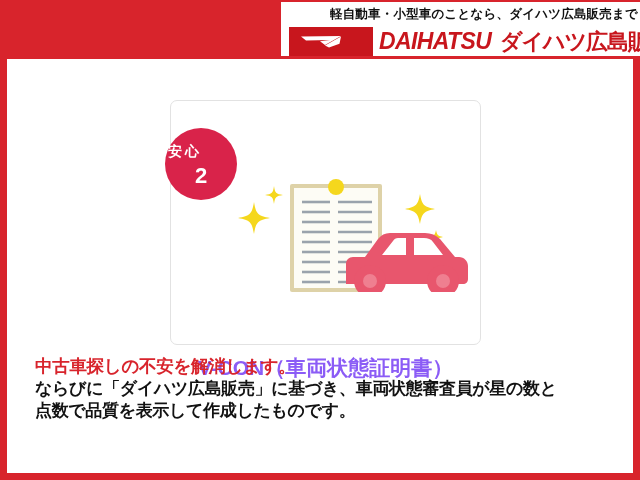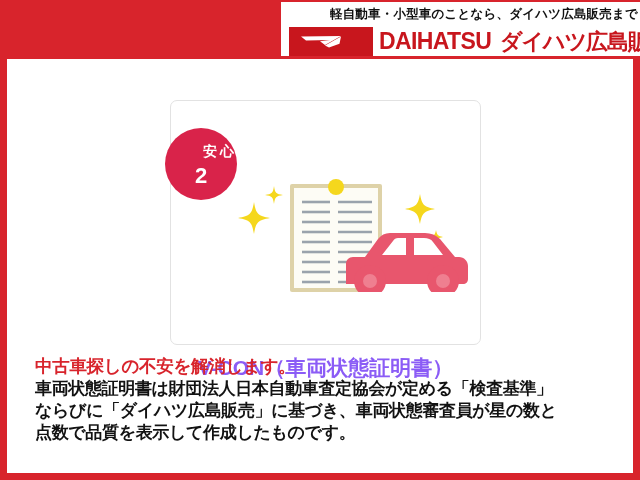--- a/index.html
+++ b/index.html
@@ -79,20 +79,21 @@
     position: absolute;
     left: 98px;
     top: 1px;
     height: 27px;
     line-height: 27px;
     font-size: 23px;
     font-weight: 700;
     color: #c8161d;
     letter-spacing: -0.6px;
     white-space: nowrap;
+    font-style: italic;
   }
 
   .logo-jp {
     position: absolute;
     left: 219px;
     top: 2px;
     height: 26px;
     line-height: 26px;
     font-size: 22px;
     font-weight: 700;
@@ -136,21 +137,21 @@
     background: #d9234a;
     color: #ffffff;
     z-index: 5;
     box-sizing: border-box;
   }
   .anshin-label {
     position: absolute;
     left: 0;
     top: 15px;
     width: 72px;
-    text-align: right;
+    text-align: left;
     font-size: 14px;
     font-weight: 700;
     letter-spacing: 3px;
     text-indent: 3px;
     line-height: 16px;
   }
   .anshin-num {
     position: absolute;
     left: 0;
     top: 36px;
@@ -298,19 +299,18 @@
 
     <div class="anshin-badge">
       <div class="anshin-label">安心</div>
       <div class="anshin-num">2</div>
     </div>
 
     <div class="vcon-caption">V-CON（車両状態証明書）</div>
 
     <div class="bottom-text">
       <div class="bt-head">中古車探しの不安を解消します。</div>
-      <div class="bt-line">車両状態証明書は財団法人日本自動車査定協会が定める「検査基準」</div>
       <div class="bt-line">ならびに「ダイハツ広島販売」に基づき、車両状態審査員が星の数と</div>
       <div class="bt-line">点数で品質を表示して作成したものです。</div>
     </div>
 
   </div>
 </div>
 
 </body></html>

